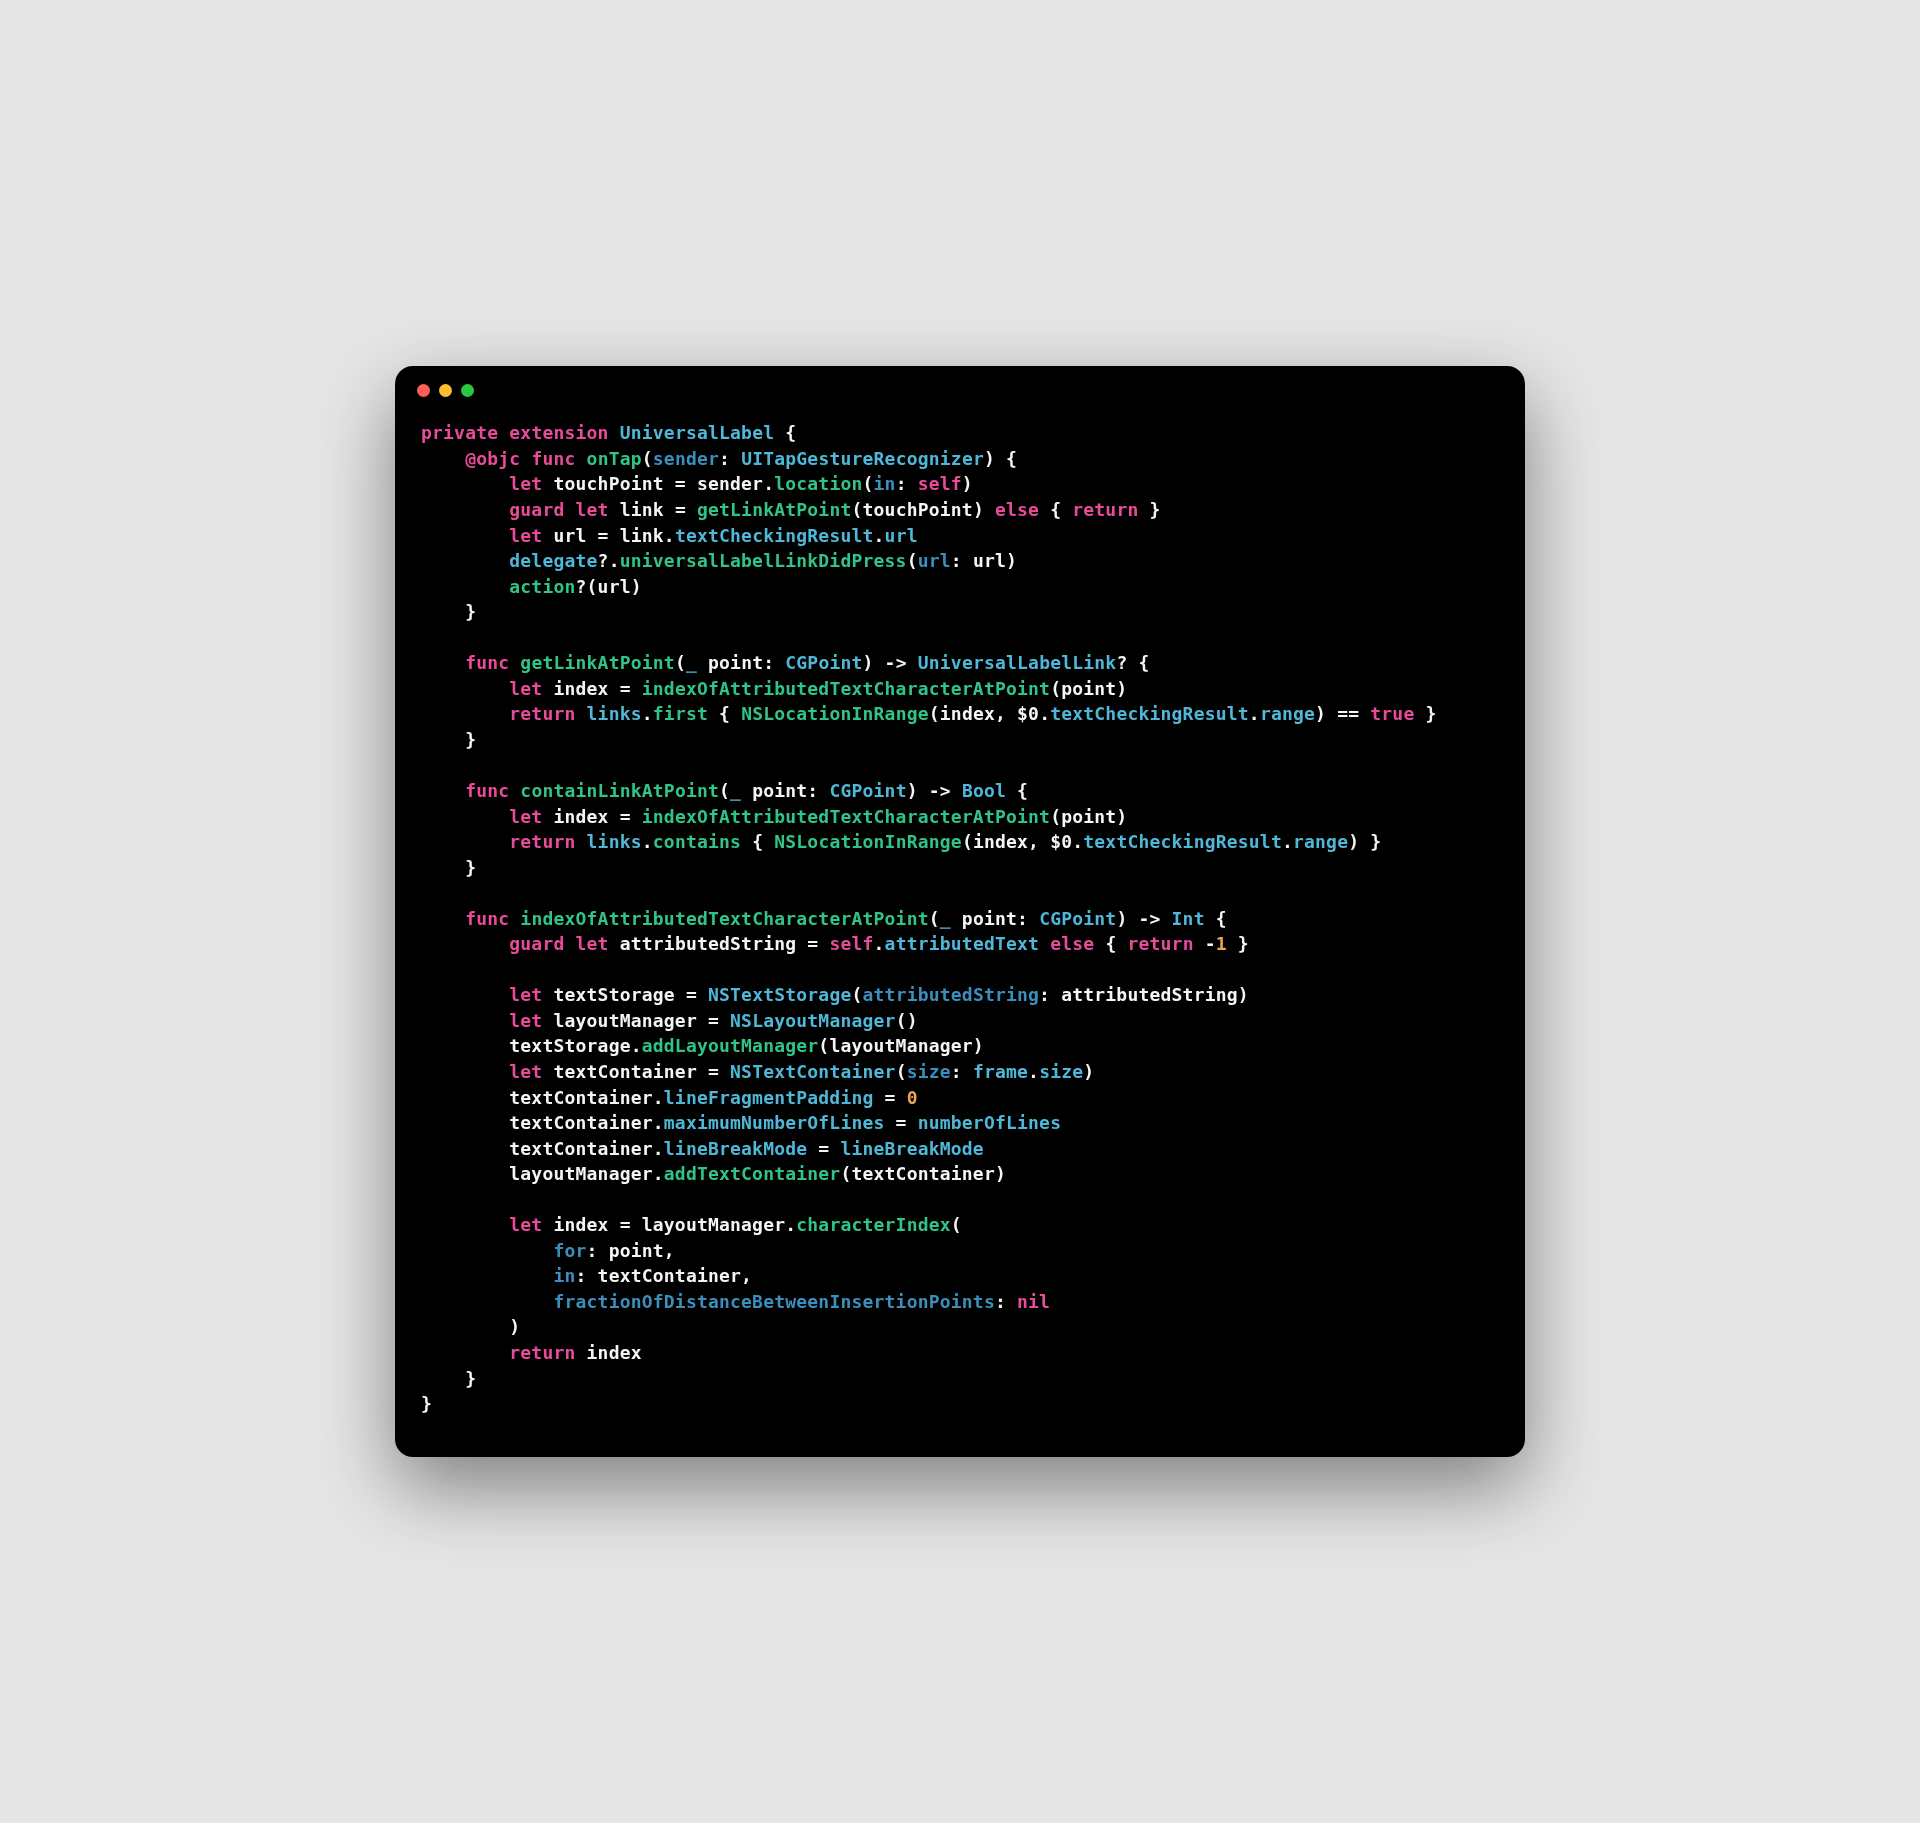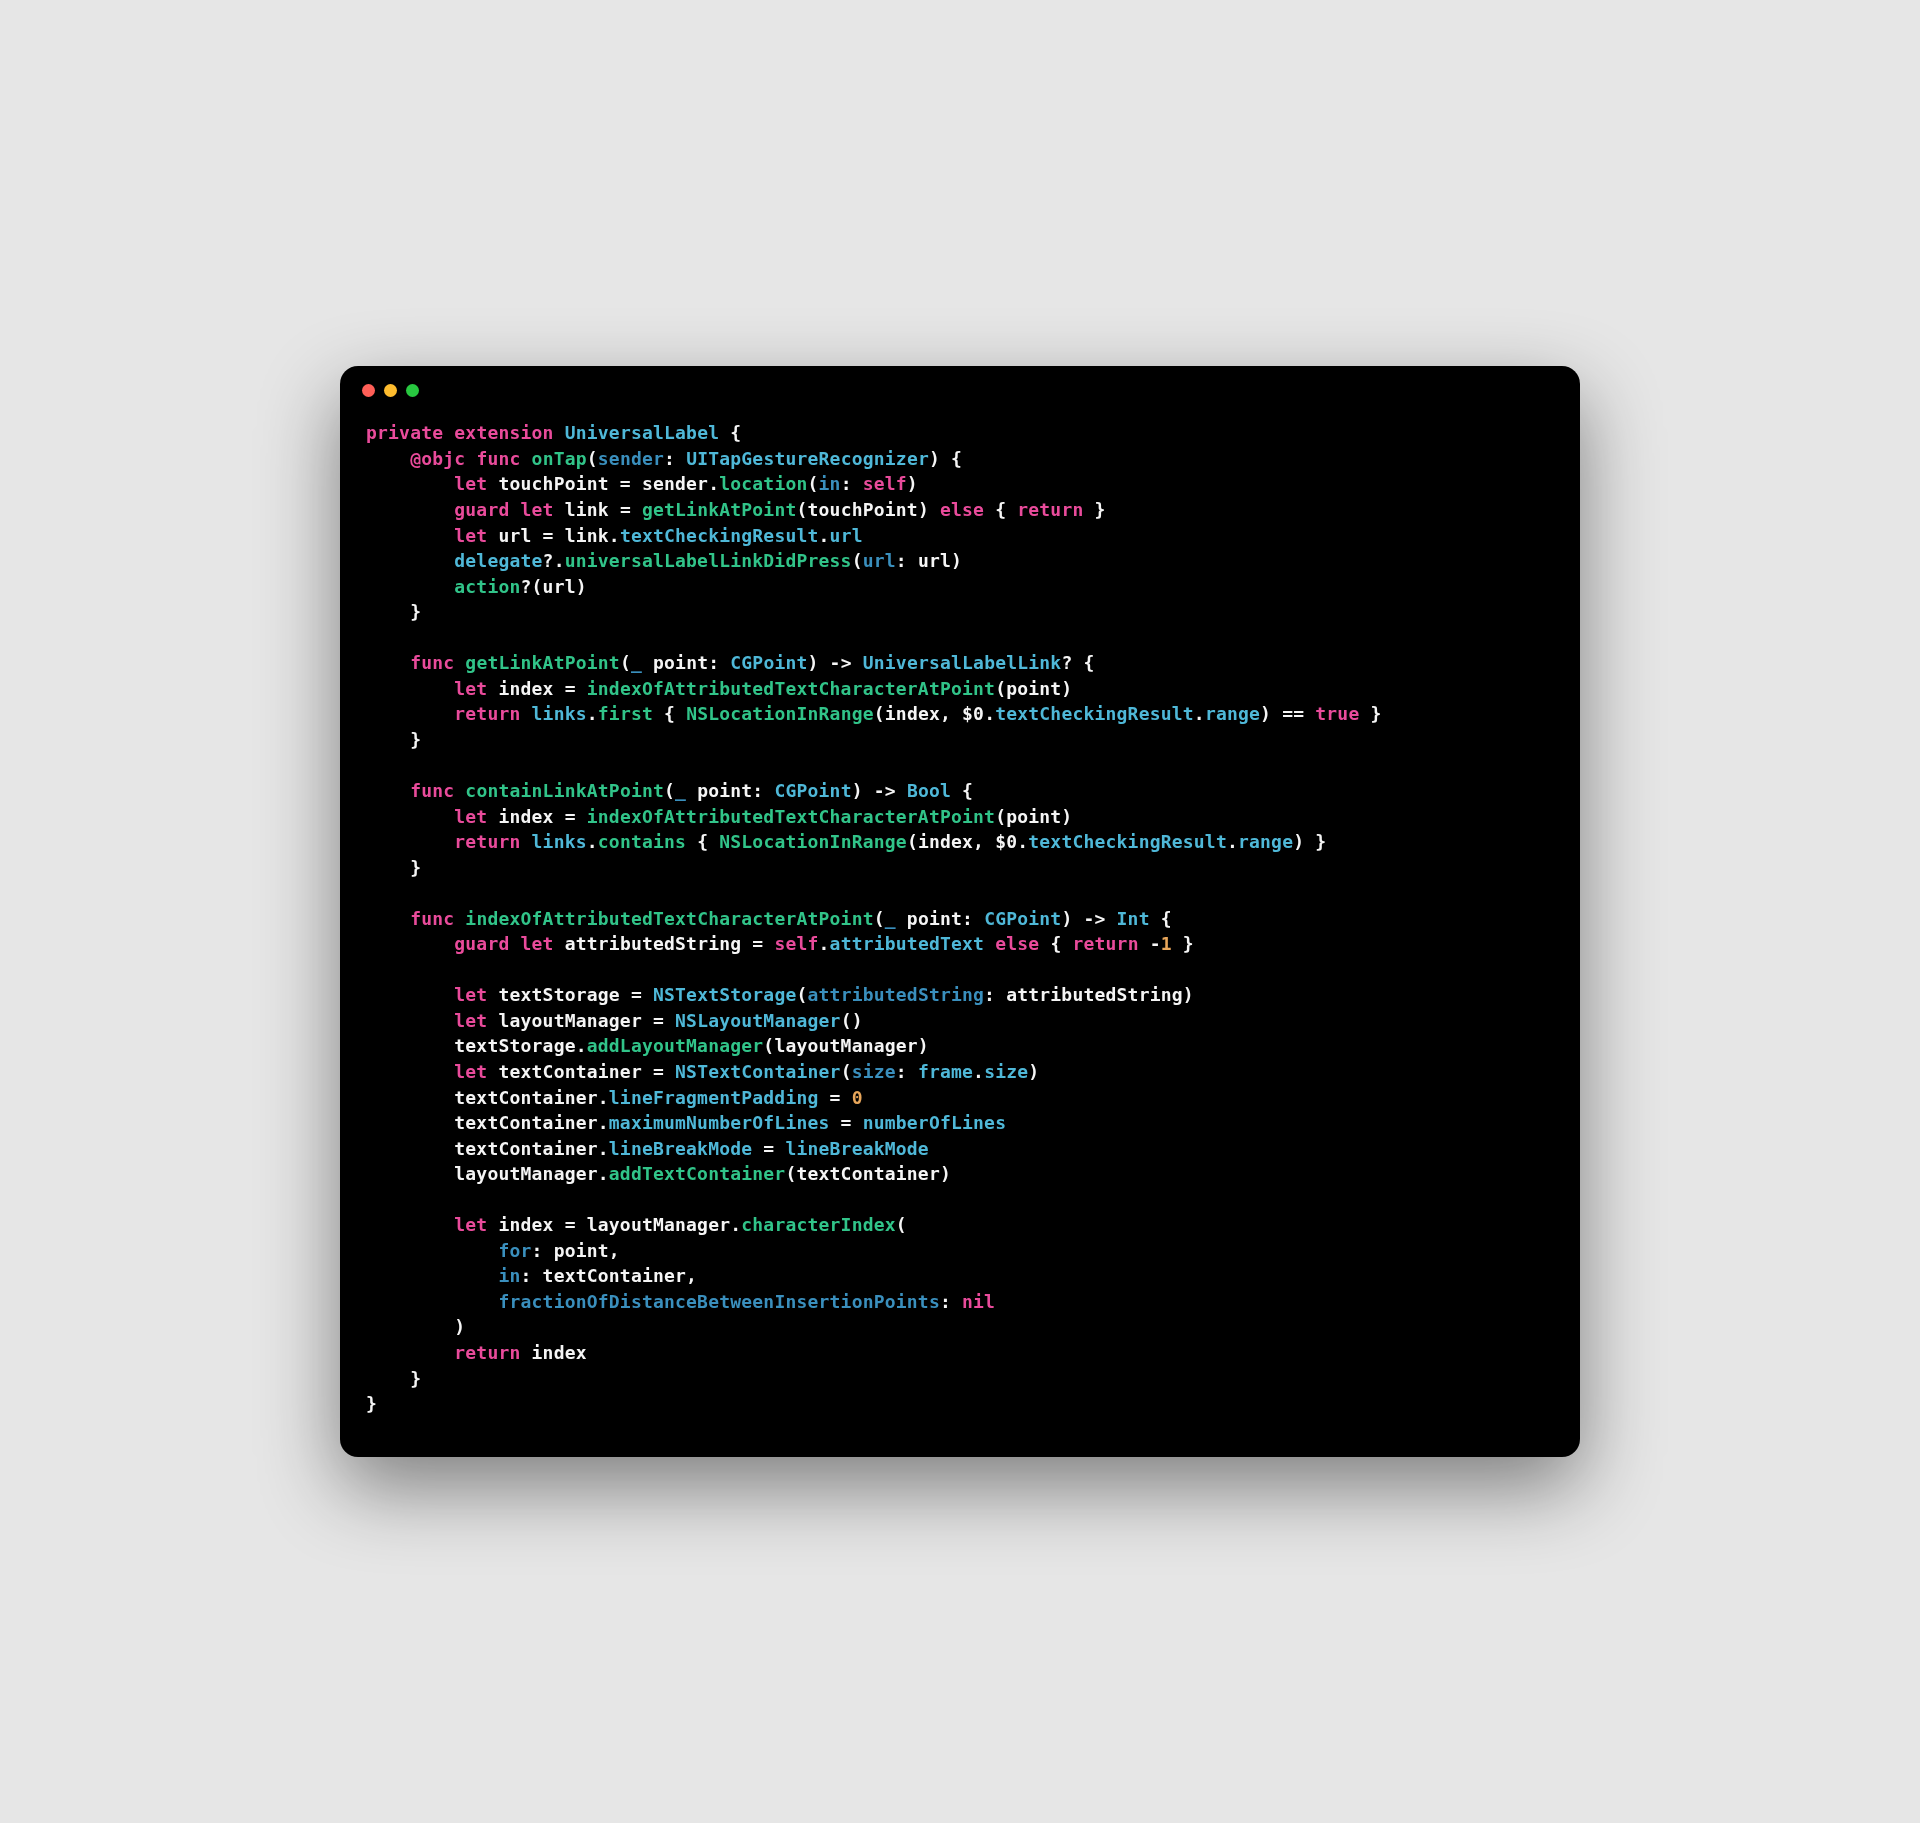--- a/index.html
+++ b/index.html
@@ -21,21 +21,21 @@
     background: #e6e6e6;
   }
   .stage {
     width: 1920px;
     height: 1823px;
     display: flex;
     align-items: center;
     justify-content: center;
   }
   .window {
-    width: 1240px;
+    width: 1130px;
     background: var(--bg);
     border-radius: 18px;
     box-shadow: 0 30px 80px rgba(0,0,0,0.45);
     overflow: hidden;
     position: relative;
   }
   .titlebar {
     height: 48px;
     display: flex;
     align-items: center;

